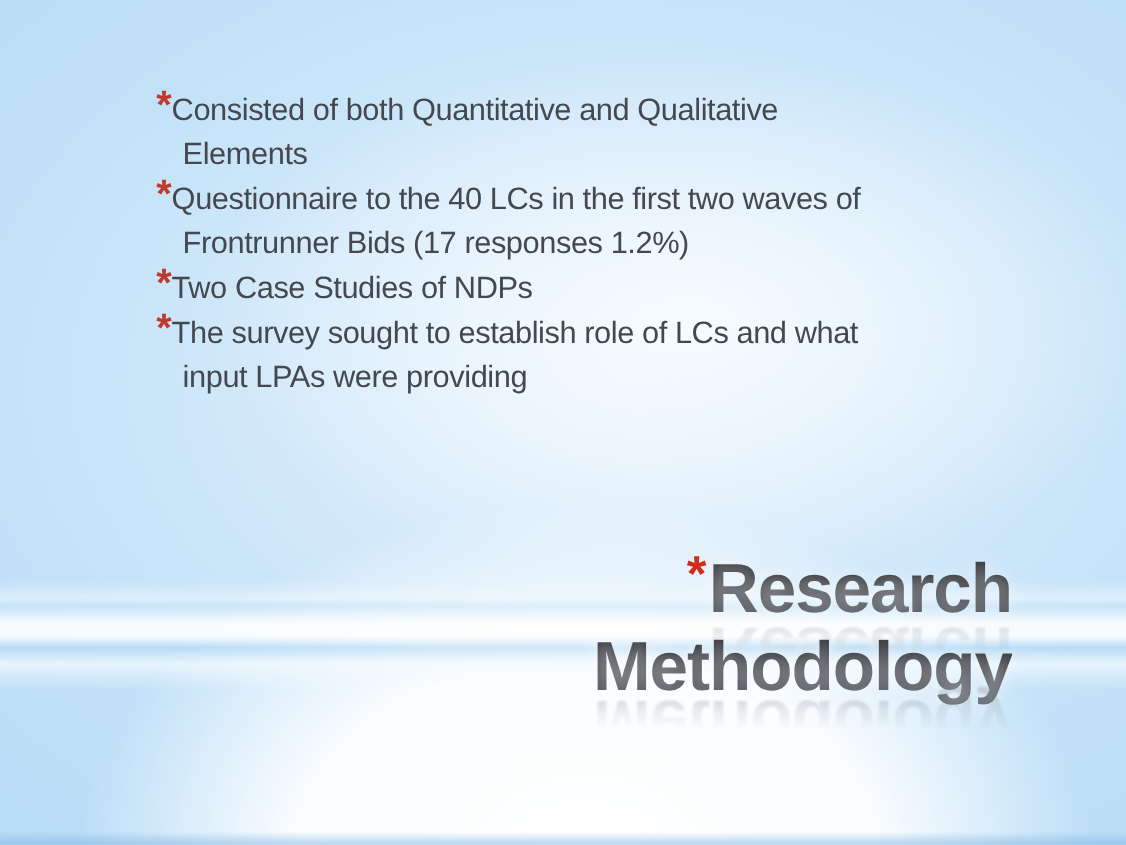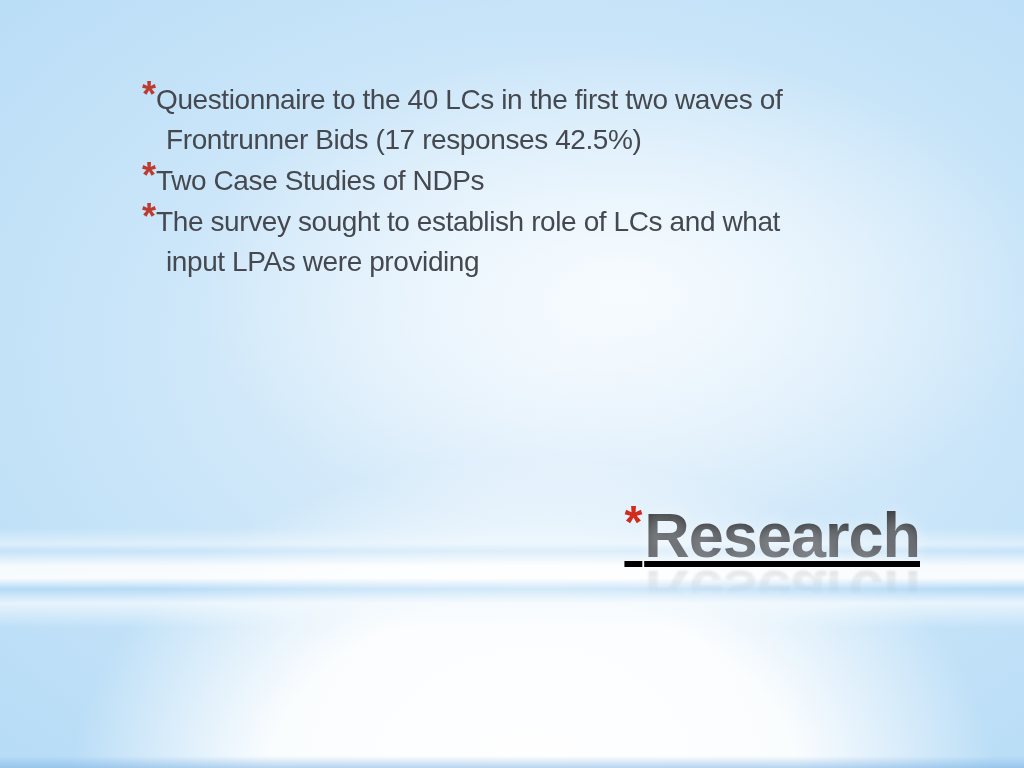--- a/index.html
+++ b/index.html
@@ -65,21 +65,21 @@
   .title {
     position: absolute;
     top: 500px; right: 104px;
     text-align: right;
     font-weight: bold;
     font-size: 63px;
     line-height: 71px;
     letter-spacing: -1px;
     white-space: nowrap;
   }
-  .tline { position: relative; height: 71px; text-decoration: underline; }
+  .tline { position: relative; height: 71px; }
   .tmain { position: relative; z-index: 2; }
   .grad {
     background-image: linear-gradient(180deg,
       var(--title-text-dark, #2b2e33) 0%,
       #24272b 30%,
       #43484f 72%,
       var(--title-text-light, #5a616b) 100%);
     -webkit-background-clip: text;
     background-clip: text;
     color: transparent;
@@ -110,25 +110,30 @@
       rgba(0,0,0,0.85) 0%, rgba(0,0,0,0.3) 32%, transparent 58%);
     pointer-events: none;
   }
 </style>
 </head>
 <body>
 
 <div class="slide">
 
   <div class="bullets">
-    <p class="bullet"><span class="mark">*</span><span>Questionnaire to the 40 LCs in the first two waves of Frontrunner Bids (17 responses 42.5%)</span></p>
+    <p class="bullet"><span class="mark">*</span><span>Consisted of both Quantitative and Qualitative Elements</span></p>
+    <p class="bullet"><span class="mark">*</span><span>Questionnaire to the 40 LCs in the first two waves of Frontrunner Bids (17 responses 1.2%)</span></p>
     <p class="bullet"><span class="mark">*</span><span>Two Case Studies of NDPs</span></p>
     <p class="bullet"><span class="mark">*</span><span>The survey sought to establish role of LCs and what input LPAs were providing</span></p>
   </div>
 
   <div class="title">
     <div class="tline">
       <span class="tmain"><span class="tast">*</span><span class="grad">Research</span></span>
       <span class="tmirror" aria-hidden="true"><span class="tast">*</span><span class="grad">Research</span></span>
     </div>
+    <div class="tline">
+      <span class="tmain"><span class="grad">Methodology</span></span>
+      <span class="tmirror" aria-hidden="true"><span class="grad">Methodology</span></span>
+    </div>
   </div>
 
 </div>
 
 </body></html>

